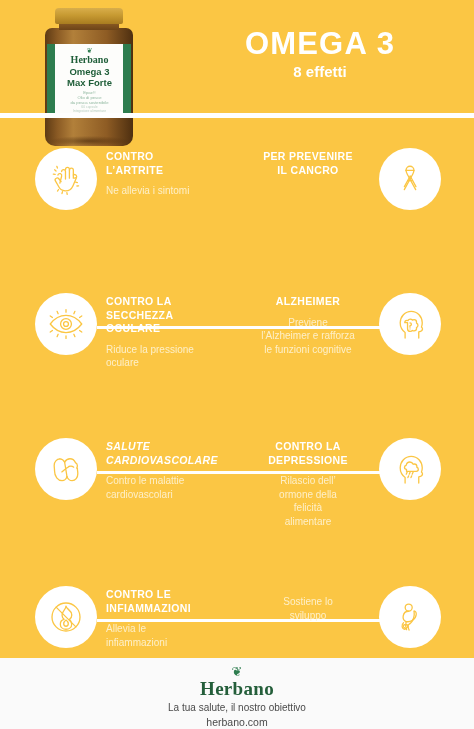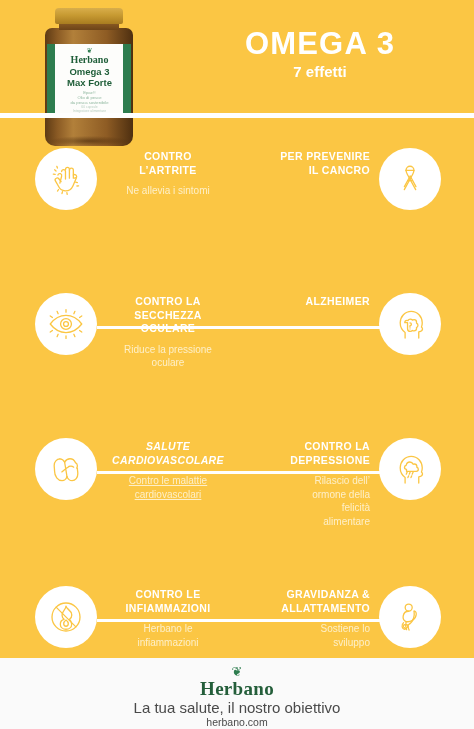--- a/index.html
+++ b/index.html
@@ -98,35 +98,35 @@
   .txt { position:absolute; top:10px; width:124px; }
   .head {
     color:#FFFFFF; font-size:10.5px; font-weight:bold;
     line-height:13.5px; letter-spacing:.35px; text-transform:uppercase;
   }
   .desc {
     margin-top:7px; color:#FEF3D4; font-size:10px; line-height:13.5px;
     opacity:.92;
   }
   .cell.left .badge { left:35px; }
-  .cell.left .txt { left:106px; text-align:center; }
+  .cell.left .txt { left:106px; text-align:left; }
   .cell.right .badge { right:33px; }
-  .cell.right .txt { right:104px; text-align:right; }
+  .cell.right .txt { right:104px; text-align:center; }
 
   
   .footer {
     position:absolute; left:0; bottom:0; width:474px; height:71px;
     background:#FAFAFA; text-align:center;
   }
   .f-leaf { margin-top:8px; color:#2E7D4F; font-size:13px; line-height:12px; }
   .f-brand {
     color:#245E3A; font-family:"Liberation Serif", serif;
     font-size:19px; font-weight:bold; line-height:22px; letter-spacing:.3px;
   }
-  .f-tag { color:#4A4A4A; font-size:15px; line-height:15px; }
+  .f-tag { color:#4A4A4A; font-size:10px; line-height:15px; }
   .f-url { color:#4A4A4A; font-size:10.5px; line-height:15px; }
 </style>
 </head>
 <body>
 
 <div class="infographic">
 
   <div class="hero">
 
     <div class="bottle">
@@ -142,21 +142,21 @@
 Max Forte</div>
       <div class="lbl-tiny" style="white-space:pre-line;">Epax®
 Olio di pesce
 da pesca sostenibile</div>
       <div class="lbl-tiny2" style="white-space:pre-line;">60 capsule
 Integratore alimentare</div>
       <div class="jar-shadow"></div>
     </div>
 
     <div class="hero-title">OMEGA 3</div>
-    <div class="hero-sub">7 effetti</div>
+    <div class="hero-sub">8 effetti</div>
     <div class="hero-rule"></div>
   </div>
 
   <div class="row" style="top:140px;">
     <div class="cell left" style="left:0;">
       <div class="badge">
         <svg viewBox="0 0 48 48" fill="none" stroke="#FBC644" stroke-width="1.5" stroke-linecap="round" stroke-linejoin="round">
           <path d="M28 14c0-1.4 1-2.4 2.2-2.4S32.4 12.6 32.4 14v9"></path>
           <path d="M23.5 13.2c0-1.4 1-2.4 2.2-2.4s2.2 1 2.2 2.4V23"></path>
           <path d="M19 15.5c0-1.3 1-2.3 2.2-2.3s2.2 1 2.2 2.3V24"></path>
@@ -213,20 +213,23 @@
       <div class="badge">
         <svg viewBox="0 0 48 48" fill="none" stroke="#FBC644" stroke-width="1.5" stroke-linecap="round" stroke-linejoin="round">
           <path d="M34 40V33c2.6-.6 4.3-1.9 4.3-3.4 0-.9-.5-1.4-1.2-2.1.6-1.5.9-3.1.9-4.8 0-7.3-5.6-13.2-12.6-13.2S12.8 15.4 12.8 22.7c0 4.6 2.2 8.6 5.6 11V40"></path>
           <path d="M18 22.5c0-1.5 1.1-2.7 2.5-2.7.4 0 .8.1 1.1.3.5-1 1.5-1.7 2.7-1.7 1 0 1.9.5 2.5 1.2.5-.4 1.1-.6 1.8-.6 1.6 0 2.9 1.3 2.9 3 0 .3 0 .6-.1.9 1 .4 1.7 1.4 1.7 2.6 0 1.2-.7 2.2-1.7 2.6.1.3.1.5.1.8 0 1.6-1.3 3-2.9 3-.7 0-1.3-.2-1.8-.6-.6.8-1.5 1.2-2.5 1.2-1.7 0-3.1-1.4-3.1-3.2V22.5z"></path>
           <path d="M24 22.8c.9 0 1.6.7 1.6 1.6s-.7 1.6-1.6 1.6v1.6"></path>
           <circle cx="24" cy="29.6" r=".7" fill="#FBC644" stroke="none"></circle>
         </svg>
       </div>
       <div class="txt">
         <div class="head" style="white-space:pre-line;">ALZHEIMER</div>
+        <div class="desc" style="white-space:pre-line;">Previene
+l’Alzheimer e rafforza
+le funzioni cognitive</div>
       </div>
     </div>
   </div>
 
   <div class="row" style="top:430px;">
     <div class="row-connector" style="left:97px; top:41px; width:312px;"></div>
     <div class="cell left" style="left:0;">
       <div class="badge">
         <svg viewBox="0 0 48 48" fill="none" stroke="#FBC644" stroke-width="1.5" stroke-linecap="round" stroke-linejoin="round">
           <path d="M17 12.5c-3.6 0-6.5 3.3-6.5 7.3 0 2 .4 4.2.4 6.5 0 6 3.8 11 8.6 11 3 0 4.8-2 5.6-4.6"></path>
@@ -234,21 +237,21 @@
           <path d="M17 12.5c2.4 0 4.3 1.5 5.4 3.6"></path>
           <path d="M22.4 16.1c1.4-2.3 3.6-3.8 6.1-3.8 2.8 0 5.2 1.8 6.3 4.4"></path>
           <path d="M34.8 16.7c1.3.6 2.2 2 2.2 3.6 0 1-.3 1.9-.8 2.6"></path>
           <path d="M22.4 16.1l1.3 7.6 3.8-2.6M23.7 23.7l-4.5 3.6M23.7 23.7l1.4 9"></path>
           <path d="M27.5 21.1c1.8-.6 3.9-.4 5.3.8"></path>
         </svg>
       </div>
       <div class="txt">
         <div class="head" style="white-space:pre-line;font-style:italic;">SALUTE
 CARDIOVASCOLARE</div>
-        <div class="desc" style="white-space:pre-line;text-decoration:underline;">Contro le malattie
+        <div class="desc" style="white-space:pre-line;">Contro le malattie
 cardiovascolari</div>
       </div>
     </div>
     <div class="cell right" style="left:237px;">
       <div class="badge">
         <svg viewBox="0 0 48 48" fill="none" stroke="#FBC644" stroke-width="1.5" stroke-linecap="round" stroke-linejoin="round">
           <path d="M34 40V33c2.6-.6 4.3-1.9 4.3-3.4 0-.9-.5-1.4-1.2-2.1.6-1.5.9-3.1.9-4.8 0-7.3-5.6-13.2-12.6-13.2S12.8 15.4 12.8 22.7c0 4.6 2.2 8.6 5.6 11V40"></path>
           <path d="M20 24.5c-1.3 0-2.3-1.1-2.3-2.4 0-1.2.9-2.2 2-2.4.3-2.1 2-3.7 4.1-3.7 1.7 0 3.2 1.1 3.8 2.6.4-.2.8-.3 1.3-.3 1.7 0 3 1.4 3 3.1 0 .2 0 .4-.1.6 1 .3 1.7 1.2 1.7 2.3 0 1.3-1 2.4-2.3 2.4H20z"></path>
           <path d="M20.8 27.5l-1.1 2.4M24.2 27.5l-1.1 2.4M27.6 27.5l-1.1 2.4M22.5 31.8l-.9 2M26 31.8l-.9 2"></path>
         </svg>
@@ -271,40 +274,38 @@
         <svg viewBox="0 0 48 48" fill="none" stroke="#FBC644" stroke-width="1.5" stroke-linecap="round" stroke-linejoin="round">
           <circle cx="24" cy="24" r="16"></circle>
           <path d="M12.7 12.7l22.6 22.6"></path>
           <path d="M24 11.5c0 4-4.5 5.5-4.5 10.5 0 2 1 3.6 2.3 4.6-2.4.5-4.3 2.8-4.3 5.6 0 3.5 2.9 5.8 6.5 5.8s6.5-2.3 6.5-5.8c0-2.4-1.2-4.1-2.5-5.6 1.8-1.1 2.6-3 2.6-5 0-5.6-6.6-6.6-6.6-10.1z"></path>
           <path d="M24 27.5c-1.6 1.2-2.6 2.6-2.6 4.3 0 1.6 1.2 2.8 2.6 2.8s2.6-1.2 2.6-2.8c0-1.7-1-3.1-2.6-4.3z"></path>
         </svg>
       </div>
       <div class="txt">
         <div class="head" style="white-space:pre-line;">CONTRO LE
 INFIAMMAZIONI</div>
-        <div class="desc" style="white-space:pre-line;">Herbano le
+        <div class="desc" style="white-space:pre-line;">Allevia le
 infiammazioni</div>
       </div>
     </div>
     <div class="cell right" style="left:237px;">
       <div class="badge">
         <svg viewBox="0 0 48 48" fill="none" stroke="#FBC644" stroke-width="1.5" stroke-linecap="round" stroke-linejoin="round">
           <path d="M26.5 13.2c0 2.2-1.8 4-4 4s-4-1.8-4-4 1.8-4 4-4 4 1.8 4 4z"></path>
           <path d="M22.5 17.4c-3.4 0-5.8 2.4-6.3 5.6-.6 3.6 1.3 5.4 3.4 6.2"></path>
           <path d="M19.6 29.2c2.8.6 5.4-.3 7.3-1.5 2.4-1.5 4-3.8 4.2-6.5.2-2.4-.8-4-2.4-4"></path>
           <path d="M28.7 17.2c.3 2.7.3 5.6-.6 8.3-1.1 3.4-3.5 6-6.3 7.6"></path>
           <path d="M19.6 29.2c-.8 3-.6 6.4.5 9.3"></path>
           <path d="M21.8 33.1c0 3 .3 4.4 1.2 5.8"></path>
           <path d="M16.6 30.5c-1.5 1.2-2 3-1.6 4.8.3 1.4 1.3 2.4 2.6 2.8"></path>
           <path d="M19.4 33.3c-.8-.9-2-.9-2.7-.1-.6.7-.5 1.8.2 2.5l2.2 2 2-2.2c.6-.7.6-1.8-.1-2.4-.7-.6-1.8-.4-2.4.4"></path>
         </svg>
       </div>
       <div class="txt">
-        <div class="head" style="white-space:pre-line;">GRAVIDANZA &amp;
-ALLATTAMENTO</div>
         <div class="desc" style="white-space:pre-line;">Sostiene lo
 sviluppo</div>
       </div>
     </div>
   </div>
 
   <div class="footer">
     <div class="f-leaf">❦</div>
     <div class="f-brand">Herbano</div>
     <div class="f-tag">La tua salute, il nostro obiettivo</div>

